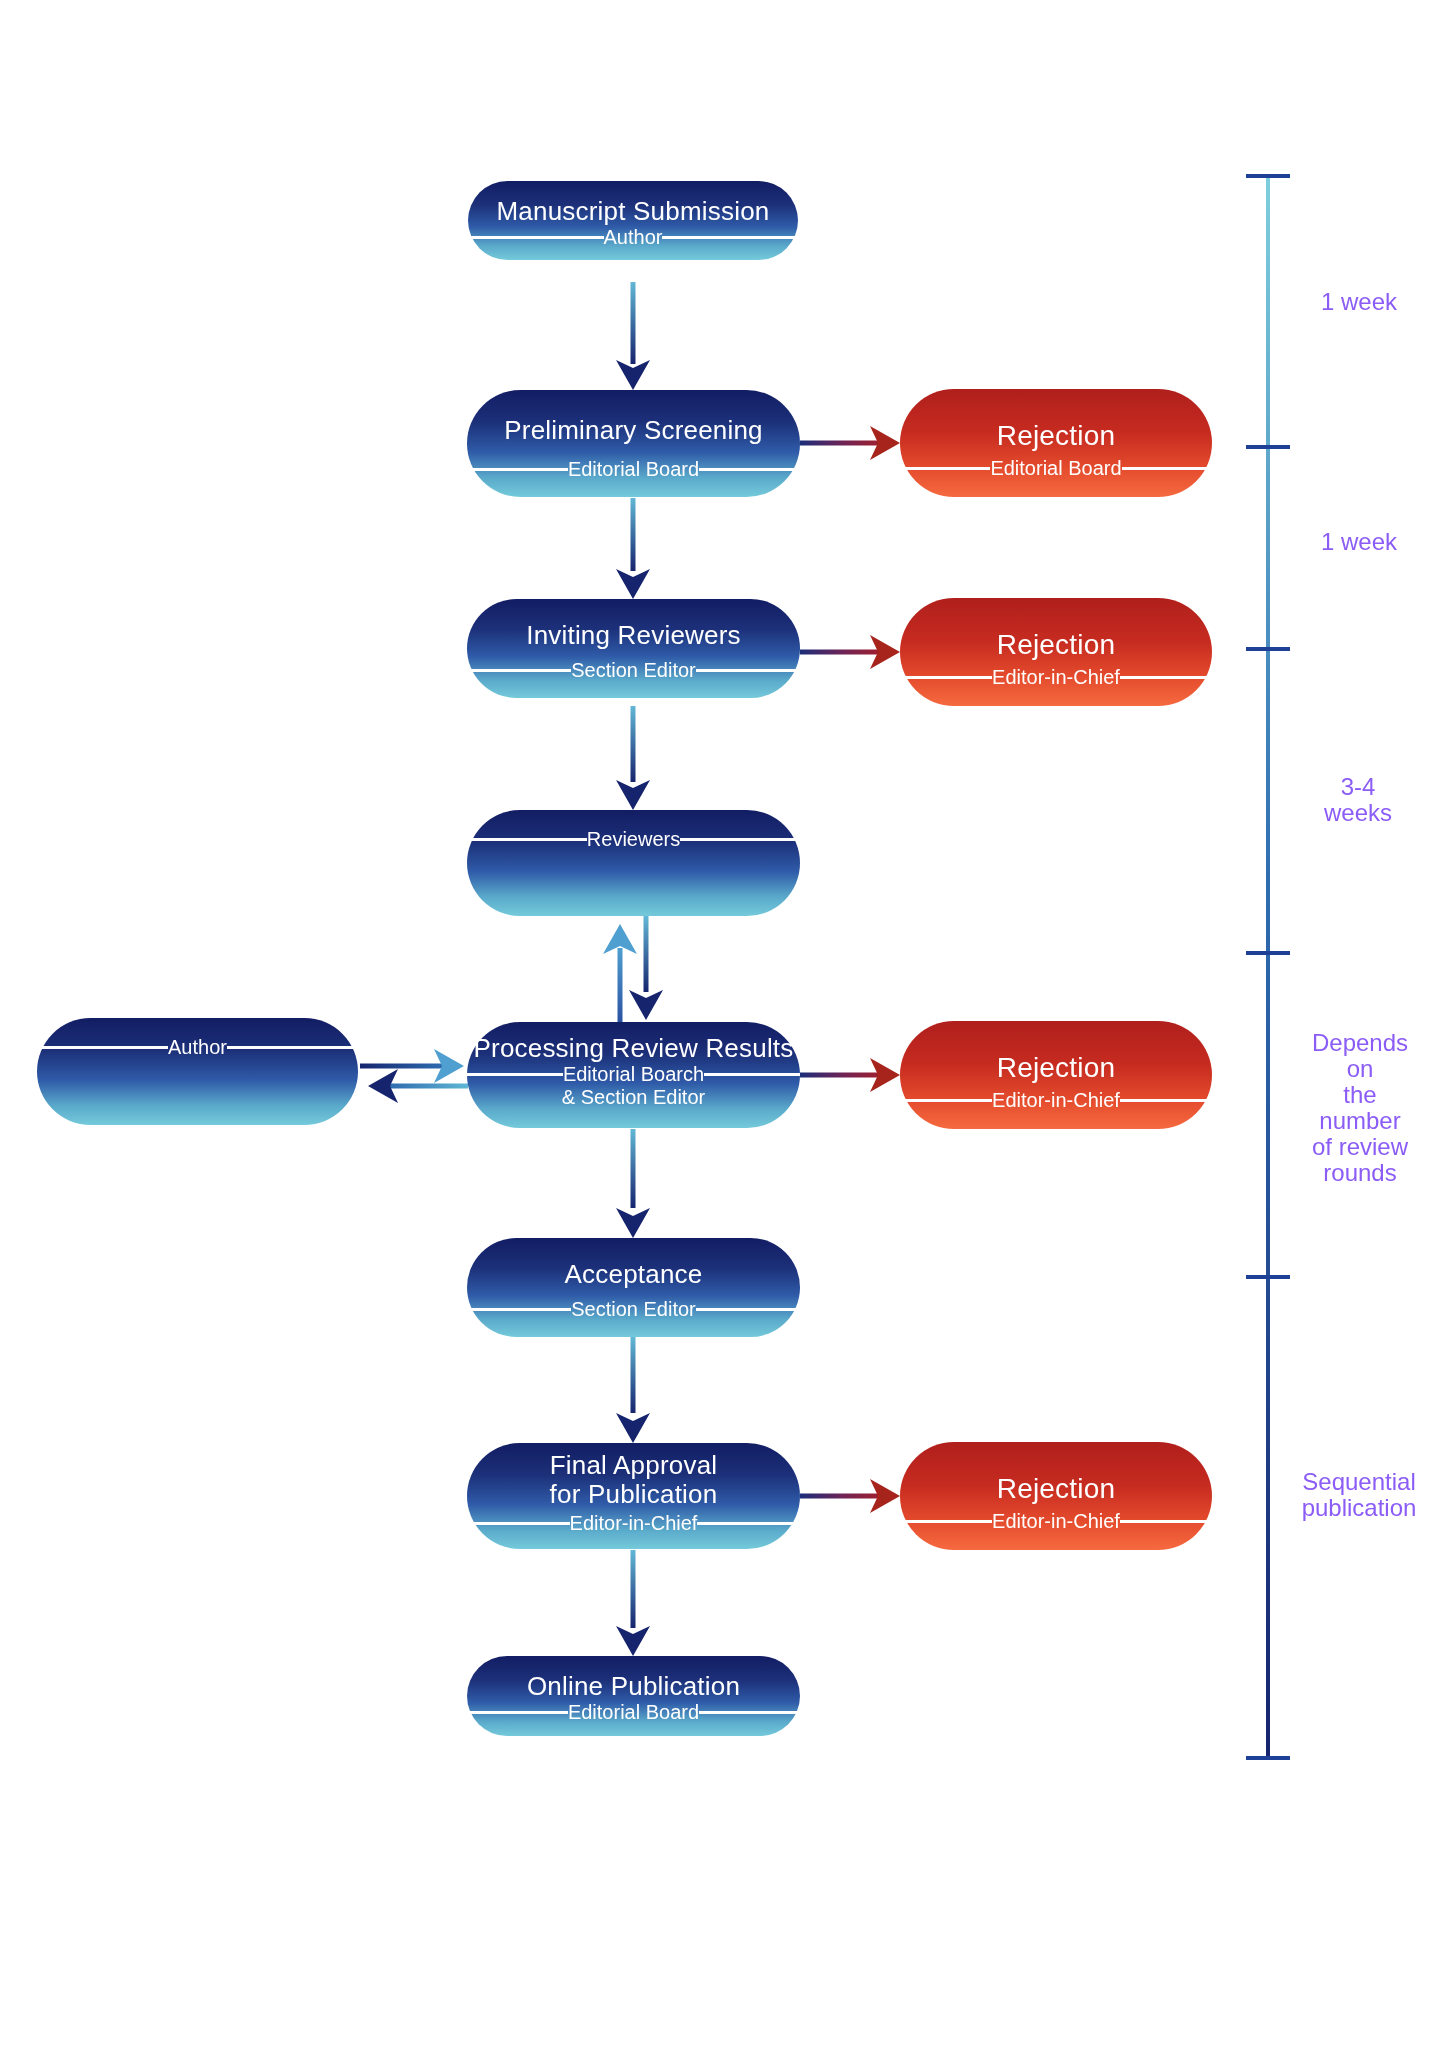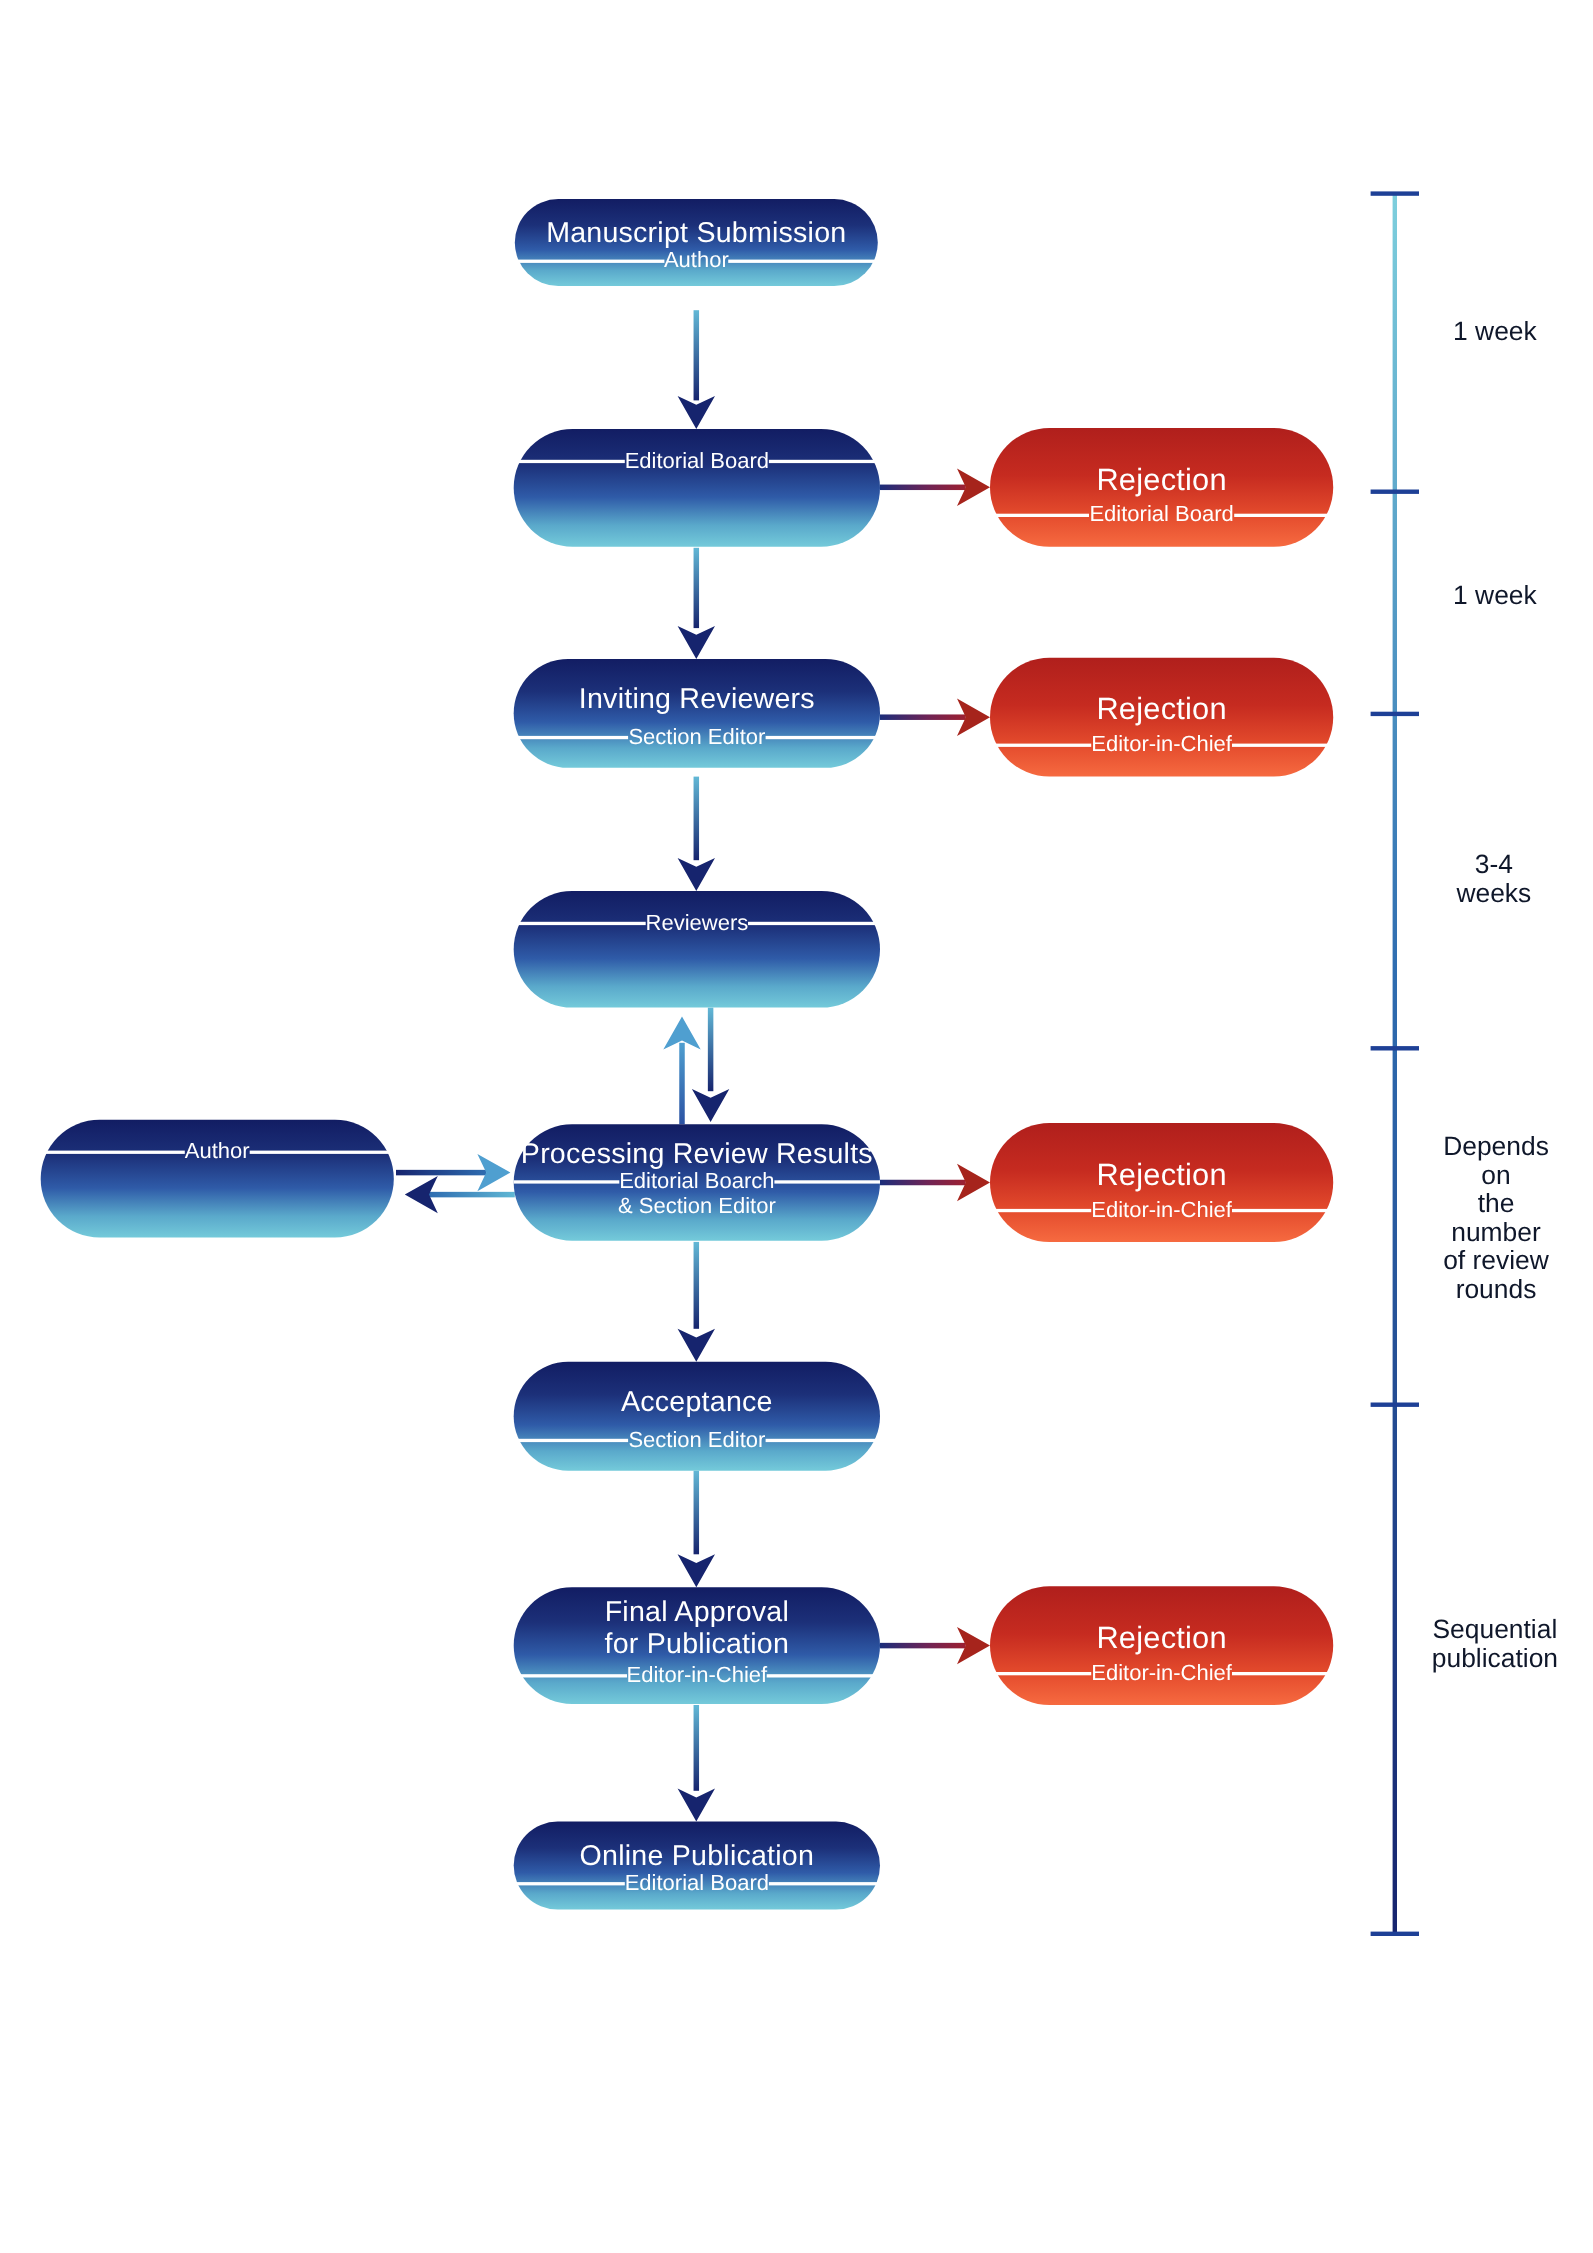--- a/index.html
+++ b/index.html
@@ -48,21 +48,21 @@
     gap:0;
     height:26px;
   }
   .rule { flex:1; height:3px; background:#ffffff; }
   .role-text { font-size:20px; white-space:nowrap; }
   .role2 { font-size:20px; height:24px; line-height:22px; }
 
   .tl-label {
     position:absolute;
     transform:translate(-50%,-50%);
-    color:#0f172a;
+    color:#8b5cf6;
     font-size:24px;
     line-height:26px;
     text-align:center;
     white-space:pre-line;
   }
 </style>
 </head>
 <body>
 
 <div id="canvas">
@@ -170,20 +170,21 @@
   <div class="pill blue" style="left:468px;top:181px;width:330px;height:79px">
     <div class="pill-title">Manuscript Submission</div>
     <div class="role-row">
       <span class="rule"></span>
       <span class="role-text">Author</span>
       <span class="rule"></span>
     </div>
   </div>
 
   <div class="pill blue" style="left:467px;top:390px;width:333px;height:107px">
+    <div class="pill-title">Preliminary Screening</div>
     <div class="role-row">
       <span class="rule"></span>
       <span class="role-text">Editorial Board</span>
       <span class="rule"></span>
     </div>
   </div>
 
   <div class="pill blue" style="left:467px;top:599px;width:333px;height:99px">
     <div class="pill-title">Inviting Reviewers</div>
     <div class="role-row">

